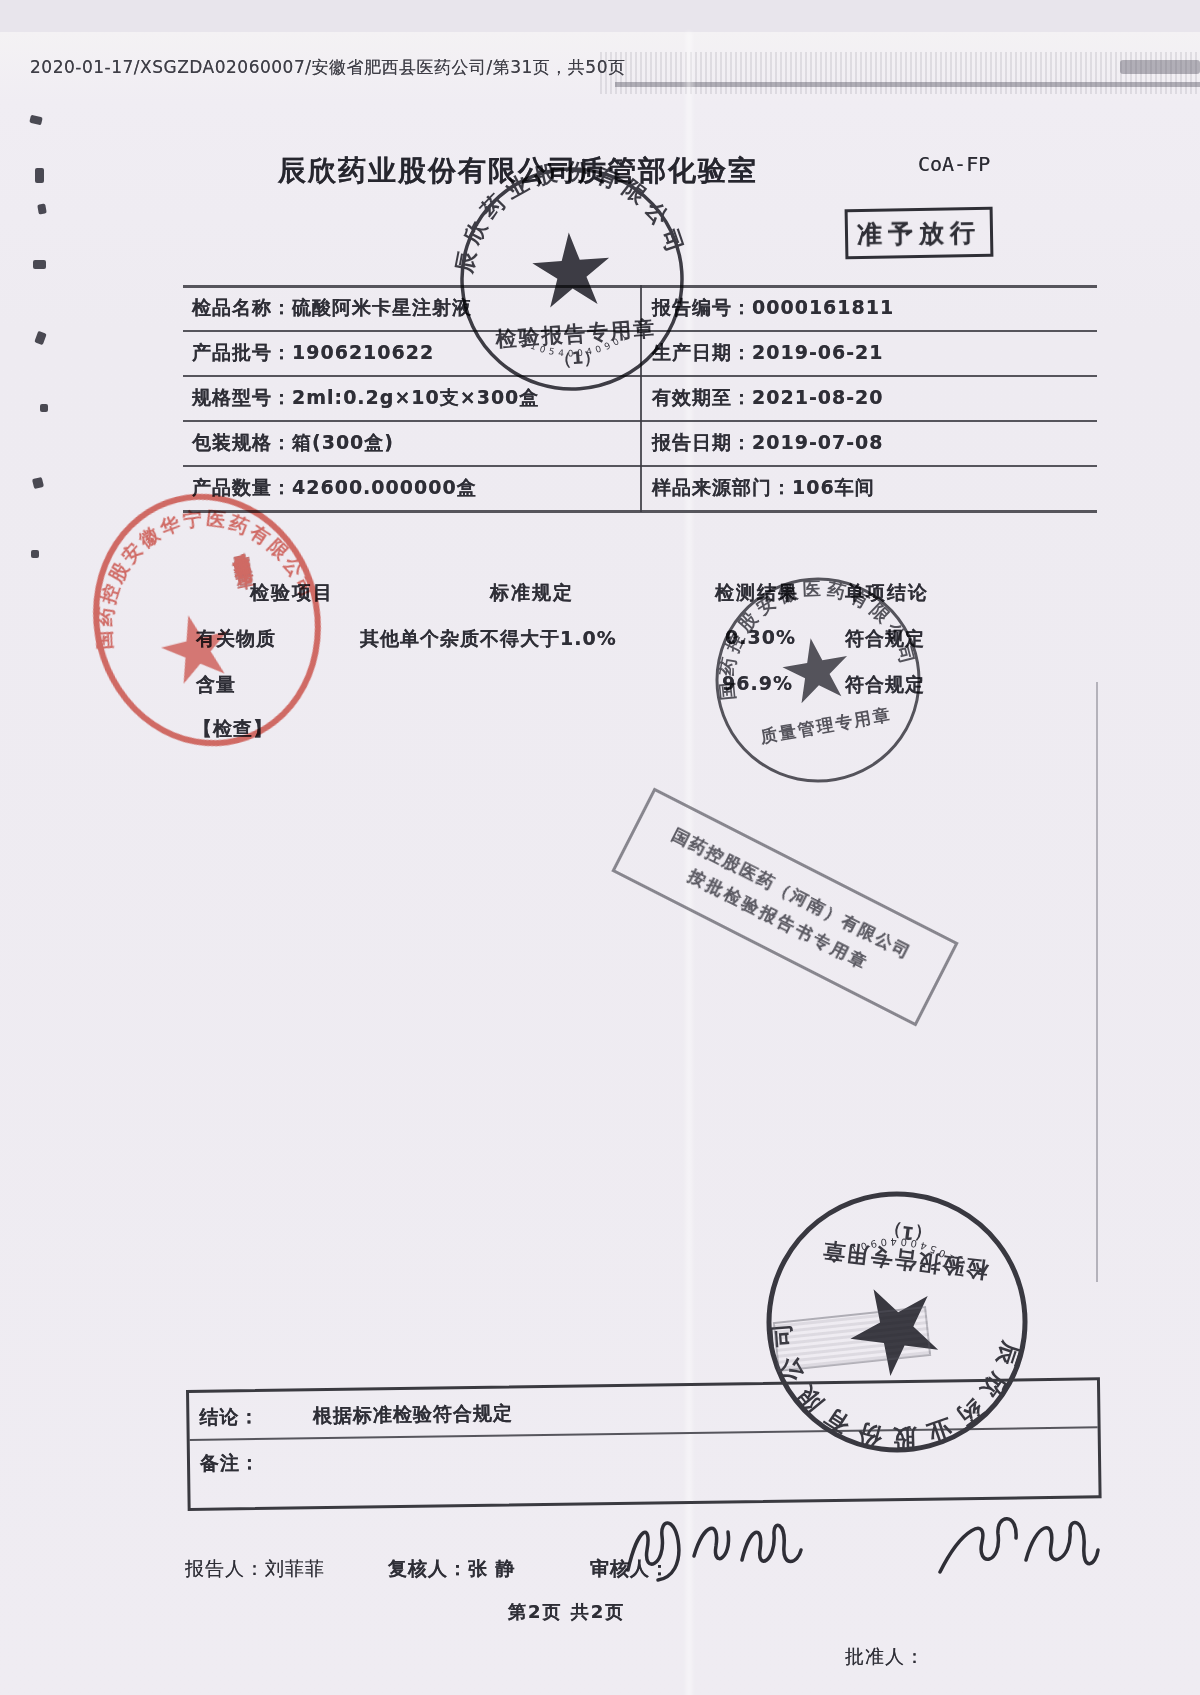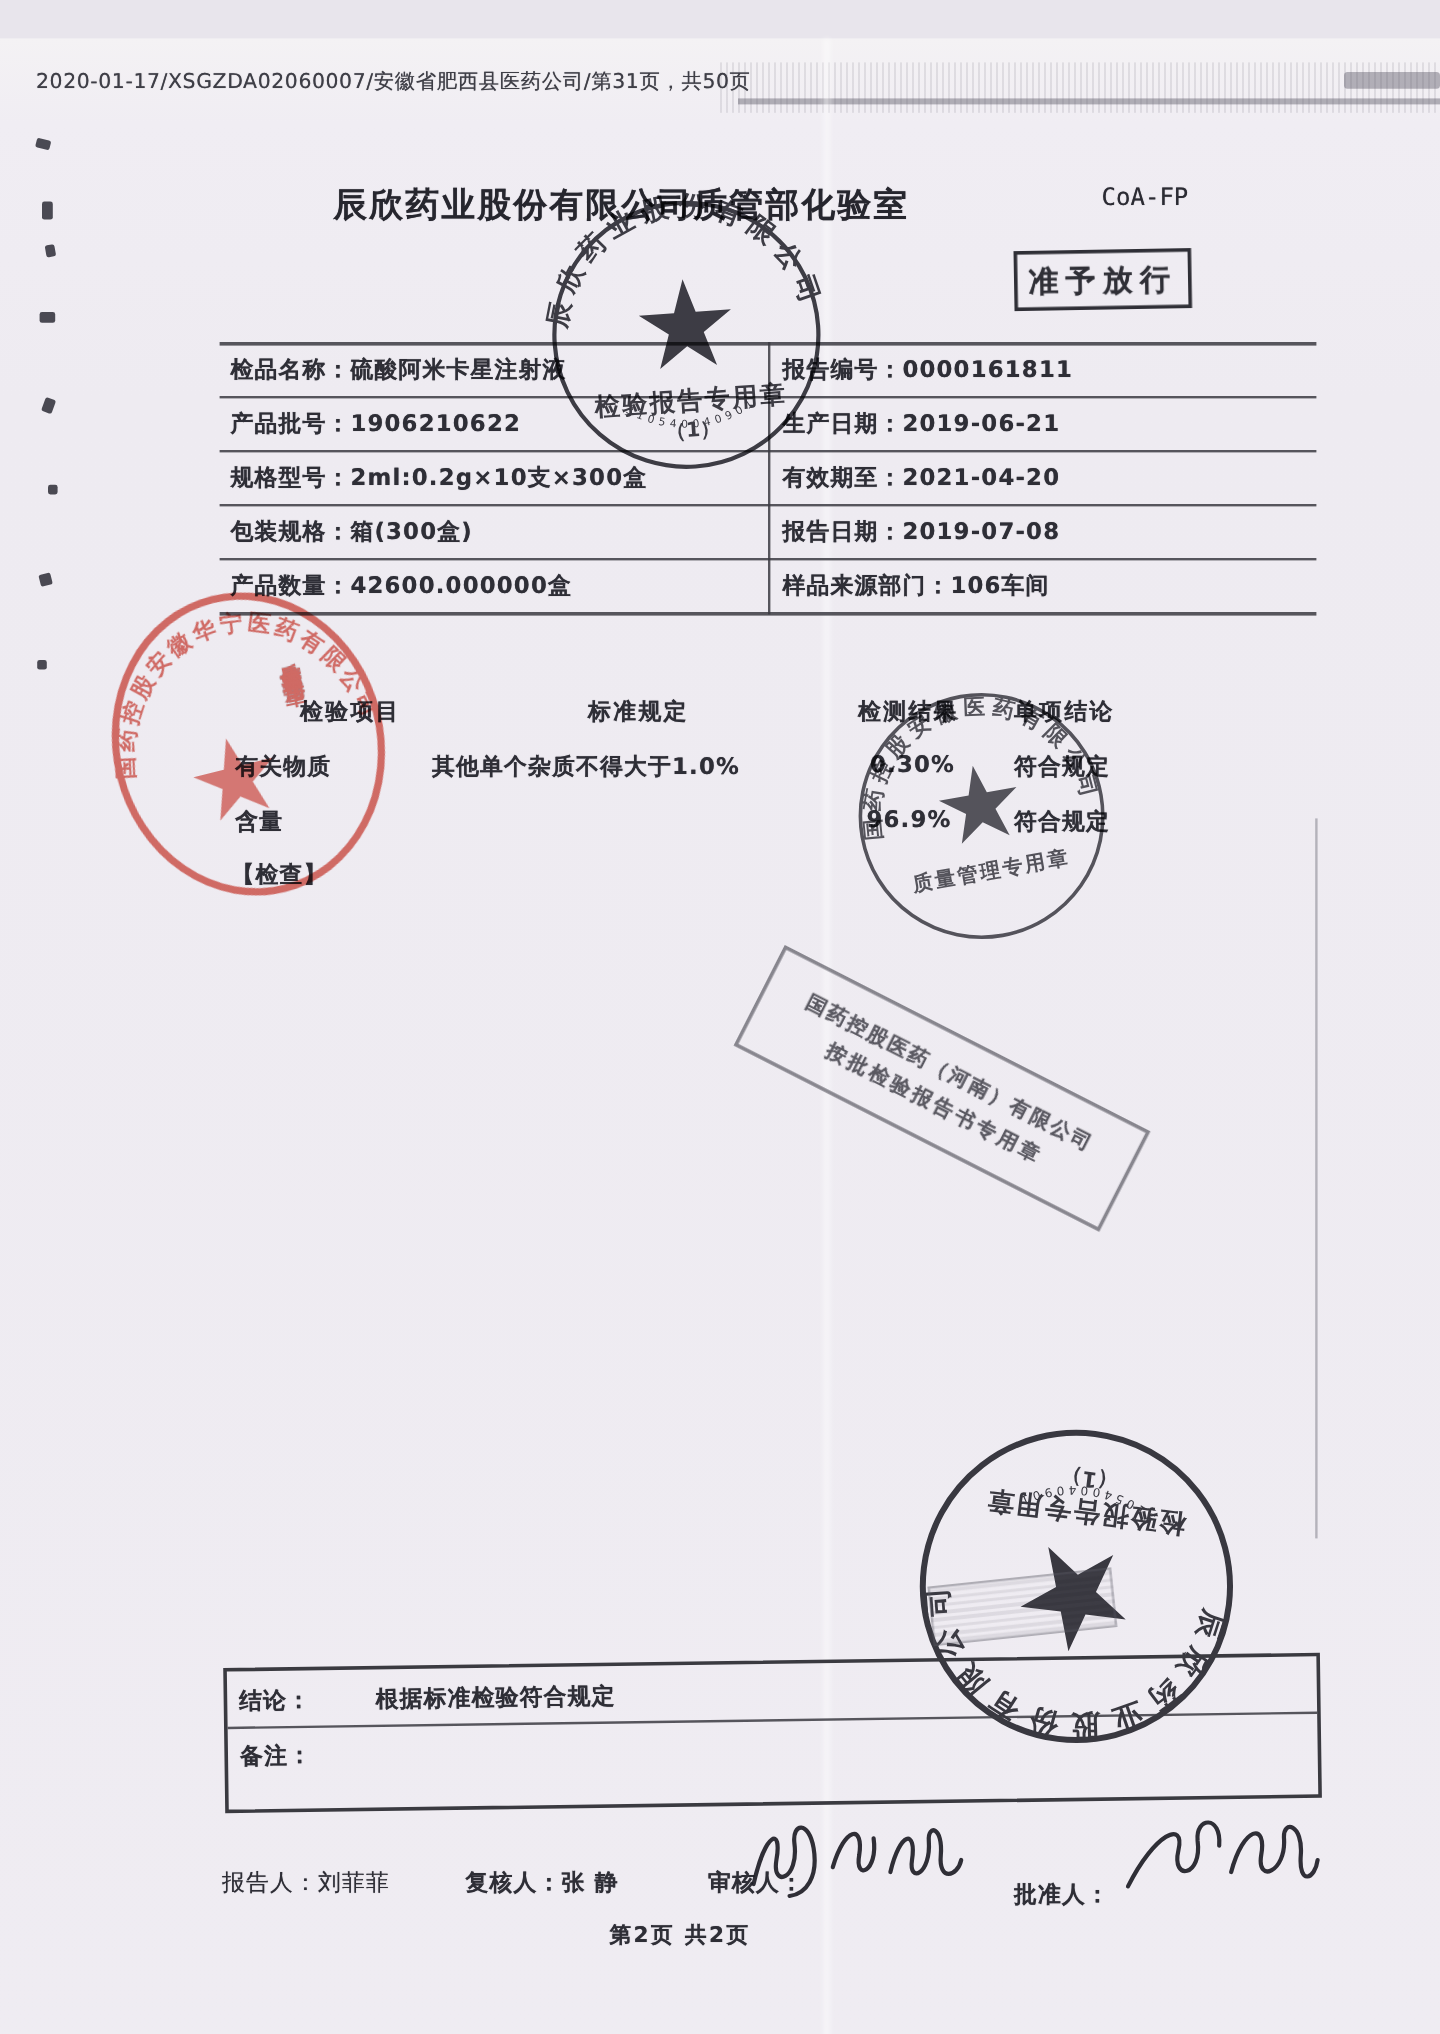--- a/index.html
+++ b/index.html
@@ -68,21 +68,21 @@
     <span>报告编号：</span><span>0000161811</span></div>
 
   <div class="txt cell" style="left:192px;top:308px;">
     <span>产品批号：</span><span>1906210622</span></div>
   <div class="txt cell" style="left:652px;top:308px;">
     <span>生产日期：</span><span>2019-06-21</span></div>
 
   <div class="txt cell" style="left:192px;top:353px;">
     <span>规格型号：</span><span>2ml:0.2g×10支×300盒</span></div>
   <div class="txt cell" style="left:652px;top:353px;">
-    <span>有效期至：</span><span>2021-04-20</span></div>
+    <span>有效期至：</span><span>2021-08-20</span></div>
 
   <div class="txt cell" style="left:192px;top:398px;">
     <span>包装规格：</span><span>箱(300盒)</span></div>
   <div class="txt cell" style="left:652px;top:398px;">
     <span>报告日期：</span><span>2019-07-08</span></div>
 
   <div class="txt cell" style="left:192px;top:443px;">
     <span>产品数量：</span><span>42600.000000盒</span></div>
   <div class="txt cell" style="left:652px;top:443px;text-align:center;">
     <span>样品来源部门：</span><span>106车间</span></div>
@@ -176,21 +176,21 @@
       <span>备注：</span>
       <span></span>
     </div>
   </div>
 
   <div class="txt cell" style="left:185px;top:1524px;font-weight:400;">
     <span>报告人：</span><span>刘菲菲</span></div>
   <div class="txt cell" style="left:388px;top:1524px;font-weight:700;">
     <span>复核人：</span><span>张 静</span></div>
   <div class="txt cell" style="left:590px;top:1524px;font-weight:700;">审核人：</div>
-  <div class="txt cell" style="left:845px;top:1534px;font-weight:700;text-align:center;">批准人：</div>
+  <div class="txt cell" style="left:845px;top:1612px;font-weight:400;text-align:center;">批准人：</div>
 
   <svg class="abs" style="left:618px;top:1472px;" width="190" height="95" viewBox="0 0 190 95">
     <g fill="none" stroke="#1a1a22" stroke-width="3.5" stroke-linecap="round" opacity=".9">
       <path d="M10,66 C20,22 34,18 29,46 C25,70 48,62 44,32 C42,15 56,13 60,36 C64,60 54,74 40,76"></path>
       <path d="M76,52 C86,18 102,16 98,42 C94,64 114,56 110,28"></path>
       <path d="M124,56 C132,22 146,20 142,46 C139,66 158,58 156,30 C155,16 168,18 166,42 C164,64 180,60 183,46"></path>
     </g>
   </svg>
   <svg class="abs" style="left:930px;top:1462px;" width="175" height="105" viewBox="0 0 175 105">
     <g fill="none" stroke="#1a1a22" stroke-width="3.5" stroke-linecap="round" opacity=".9">

